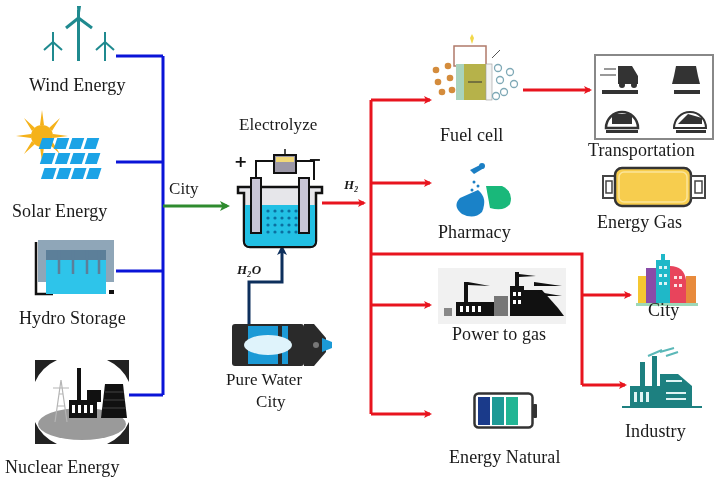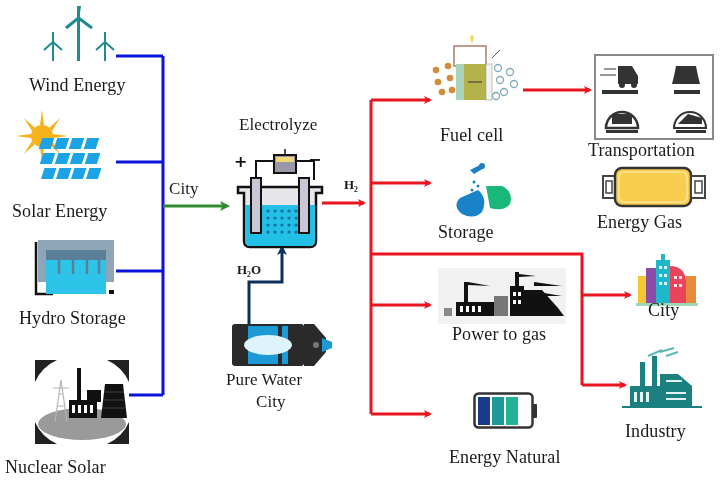--- a/index.html
+++ b/index.html
@@ -1,20 +1,20 @@
 <!DOCTYPE html>
 <html><head>
 <meta charset="utf-8">
 <style>
   html, body { margin: 0; padding: 0; background: #ffffff; }
   body { width: 720px; height: 486px; position: relative; overflow: hidden;
          font-family: "Liberation Serif", "DejaVu Serif", serif; color: #1a1a1a; }
   .lbl { position: absolute; font-size: 18px; white-space: nowrap; letter-spacing: 0.1px; }
   .lbl.sm { font-size: 17px; font-family: Liberation Serif, serif; }
-  .chem { position: absolute; font-size: 13px; font-weight: bold; }
+  .chem { position: absolute; font-size: 13px; font-weight: bold; font-style: italic; }
   svg.wires { position: absolute; left: 0; top: 0; }
   .icon { position: absolute; }
 </style>
 </head>
 <body>
 
 <svg class="wires" width="720" height="486">
   <defs>
     <marker id="arrR" markerWidth="8" markerHeight="8" refX="6" refY="4" orient="auto" markerUnits="userSpaceOnUse">
       <path d="M0,0 L8,4 L0,8 L2,4 Z" fill="#e8141e"></path>
@@ -126,21 +126,21 @@
       <rect x="55" y="45" width="3" height="8"></rect>
     </g>
   <rect x="52" y="30" width="14" height="12" fill="#111"></rect>
   <path d="M66,58 L70,24 L88,24 L92,58 Z" fill="#111"></path>
   <g stroke="#444" stroke-width="1">
       <line x1="70" y1="32" x2="89" y2="32"></line>
       <line x1="69" y1="40" x2="90" y2="40"></line>
       <line x1="68" y1="48" x2="91" y2="48"></line>
     </g>
 </svg>
-<div class="lbl" style="left:5px;top:457px">Nuclear  Solar</div>
+<div class="lbl" style="left:5px;top:457px">Nuclear  Energy</div>
 
 <div class="lbl sm" style="left:169px;top:179px">City</div>
 <div class="lbl sm" style="left:239px;top:115px">Electrolyze</div>
 
 <svg class="icon" style="left:230px;top:145px" width="100" height="105" viewBox="0 0 100 105">
   <text x="4" y="22" font-family="DejaVu Sans, sans-serif" font-size="16" font-weight="bold" fill="#111">+</text>
   <text x="78" y="20" font-family="DejaVu Sans, sans-serif" font-size="16" font-weight="bold" fill="#111">−</text>
   <path d="M26,35 L26,16 L44,16 M66,16 L84,16 L84,35" stroke="#111" stroke-width="2" fill="none"></path>
   <rect x="44" y="10" width="22" height="18" fill="#9b97a6" stroke="#111" stroke-width="2"></rect>
   <rect x="46" y="12" width="18" height="5" fill="#f0d878"></rect>
@@ -219,21 +219,21 @@
   <path d="M18,8 L30,2 L32,6 L22,12 Z" fill="#1c7fc4"></path>
   <circle cx="30" cy="4" r="3" fill="#1c7fc4"></circle>
   <g fill="#1c7fc4">
       <circle cx="22" cy="20" r="1.5"></circle>
       <circle cx="26" cy="24" r="1.5"></circle>
       <circle cx="20" cy="28" r="1.5"></circle>
     </g>
   <path d="M8,36 L26,28 Q36,36 30,50 Q22,58 10,52 Q0,44 8,36 Z" fill="#1a82c8"></path>
   <path d="M34,24 L50,24 Q62,30 58,42 Q52,50 38,46 Z" fill="#19b87a"></path>
 </svg>
-<div class="lbl" style="left:438px;top:222px">Storage</div>
+<div class="lbl" style="left:438px;top:222px">Pharmacy</div>
 
 <svg class="icon" style="left:438px;top:268px" width="128" height="56" viewBox="0 0 128 56">
   <rect x="0" y="0" width="128" height="56" fill="#f1f1f1"></rect>
   <g fill="#111">
     <rect x="26" y="14" width="4" height="32"></rect>
     <path d="M30,14 L52,18 L30,17 Z"></path>
     <rect x="18" y="34" width="40" height="14"></rect>
     <rect x="56" y="28" width="14" height="20" fill="#777"></rect>
     <rect x="72" y="18" width="14" height="30"></rect>
     <rect x="77" y="4" width="4" height="16"></rect>

